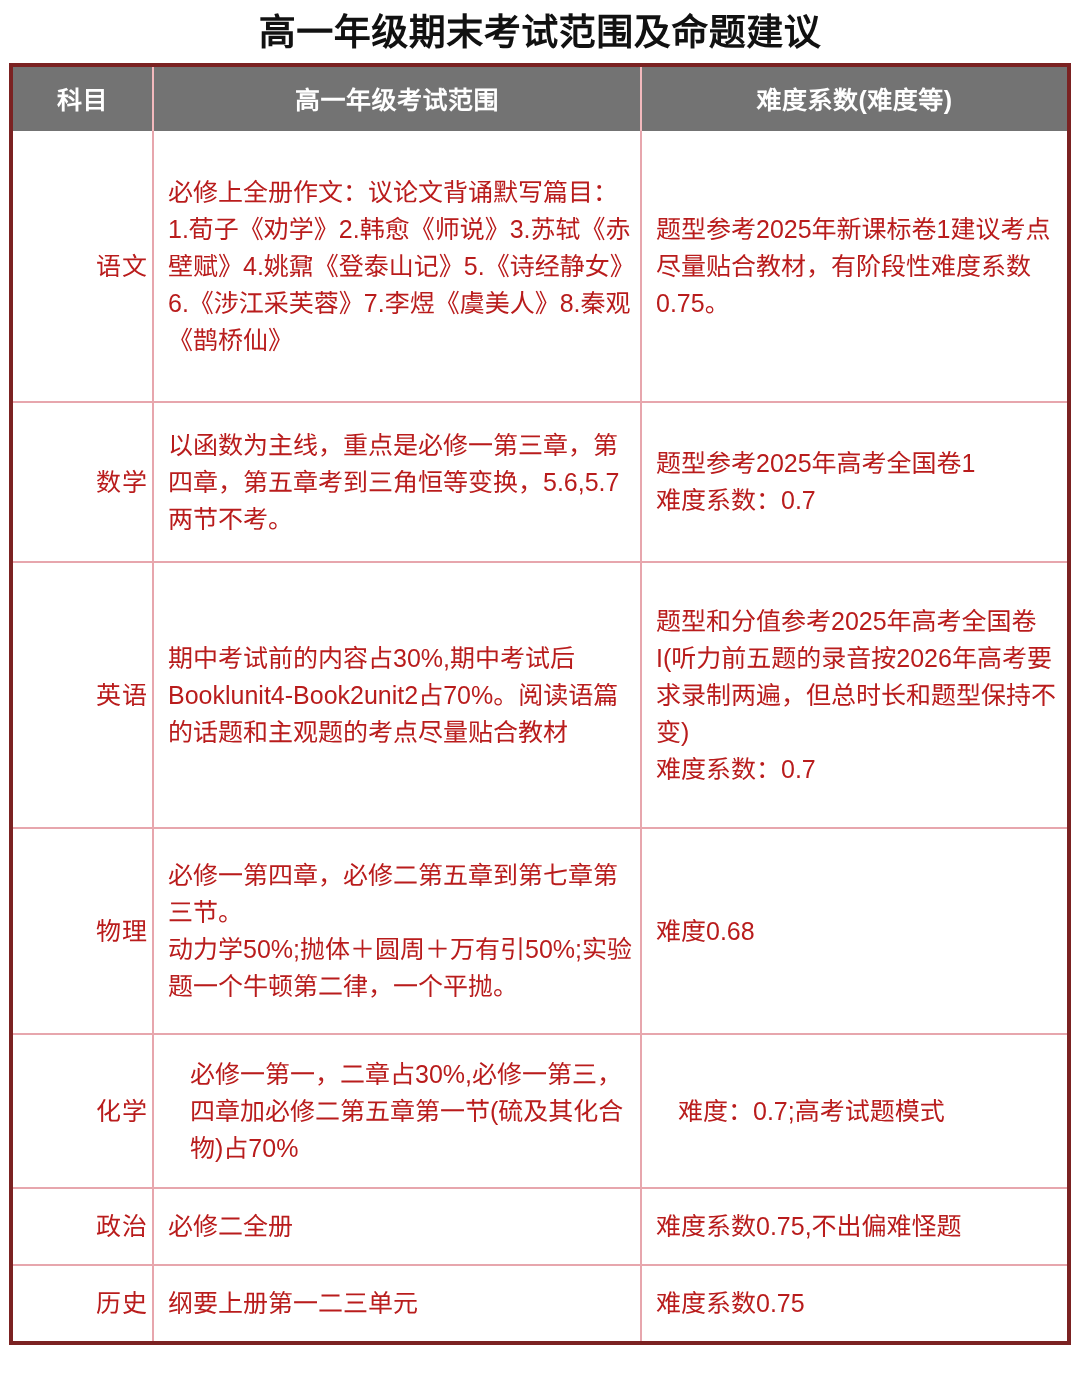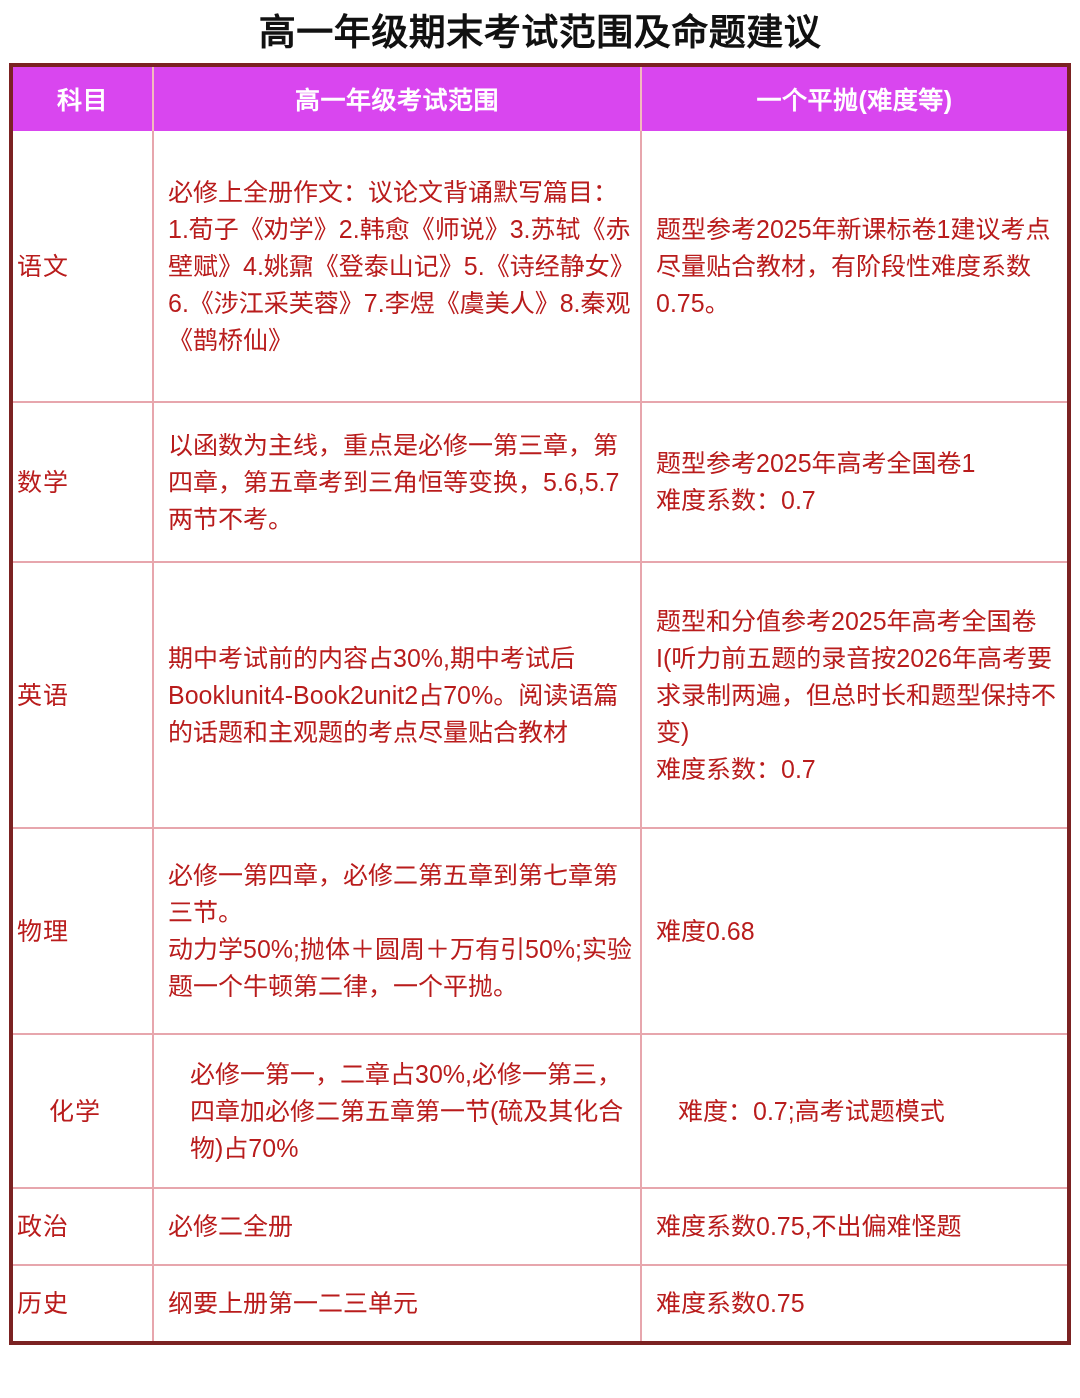--- a/index.html
+++ b/index.html
@@ -51,21 +51,21 @@
     table-layout: fixed;
     background: #ffffff;
   }
 
   table.sched col.c-subject { width: 140px; }
   table.sched col.c-scope   { width: 488px; }
   table.sched col.c-advice  { width: 426px; }
 
   
   thead th {
-    background: #d946ef;
+    background: #737373;
     color: #ffffff;
     font-size: 25px;
     font-weight: bold;
     text-align: center;
     padding: 13px 4px 15px 4px;
     border-right: 2px solid #f3b9bd;
     letter-spacing: 0.5px;
     white-space: nowrap;
   }
   thead th:last-child { border-right: none; }
@@ -77,21 +77,21 @@
     vertical-align: middle;
     font-size: 25px;
     line-height: 1.48;
     color: #b91c1c;
     background: #ffffff;
   }
   tbody td:last-child { border-right: none; }
   tbody tr:first-child td { border-top: none; }
 
   td.subject {
-    text-align: left;
+    text-align: right;
     padding: 6px 4px;
     white-space: nowrap;
     letter-spacing: 1px;
   }
   td.scope {
     padding: 10px 8px 10px 14px;
   }
   td.advice {
     padding: 10px 10px 10px 14px;
   }
@@ -128,21 +128,21 @@
       <colgroup>
         <col class="c-subject">
         <col class="c-scope">
         <col class="c-advice">
       </colgroup>
 
       <thead>
         <tr>
           <th>科目</th>
           <th>高一年级考试范围</th>
-          <th>一个平抛(难度等)</th>
+          <th>难度系数(难度等)</th>
         </tr>
       </thead>
 
       <tbody>
 
         <tr class="r-chinese">
           <td class="subject">语文</td>
           <td class="scope">
             <div class="cell-text">必修上全册作文：议论文背诵默写篇目：
 1.荀子《劝学》2.韩愈《师说》3.苏轼《赤壁赋》4.姚鼐《登泰山记》5.《诗经静女》6.《涉江采芙蓉》7.李煜《虞美人》8.秦观《鹊桥仙》</div>

